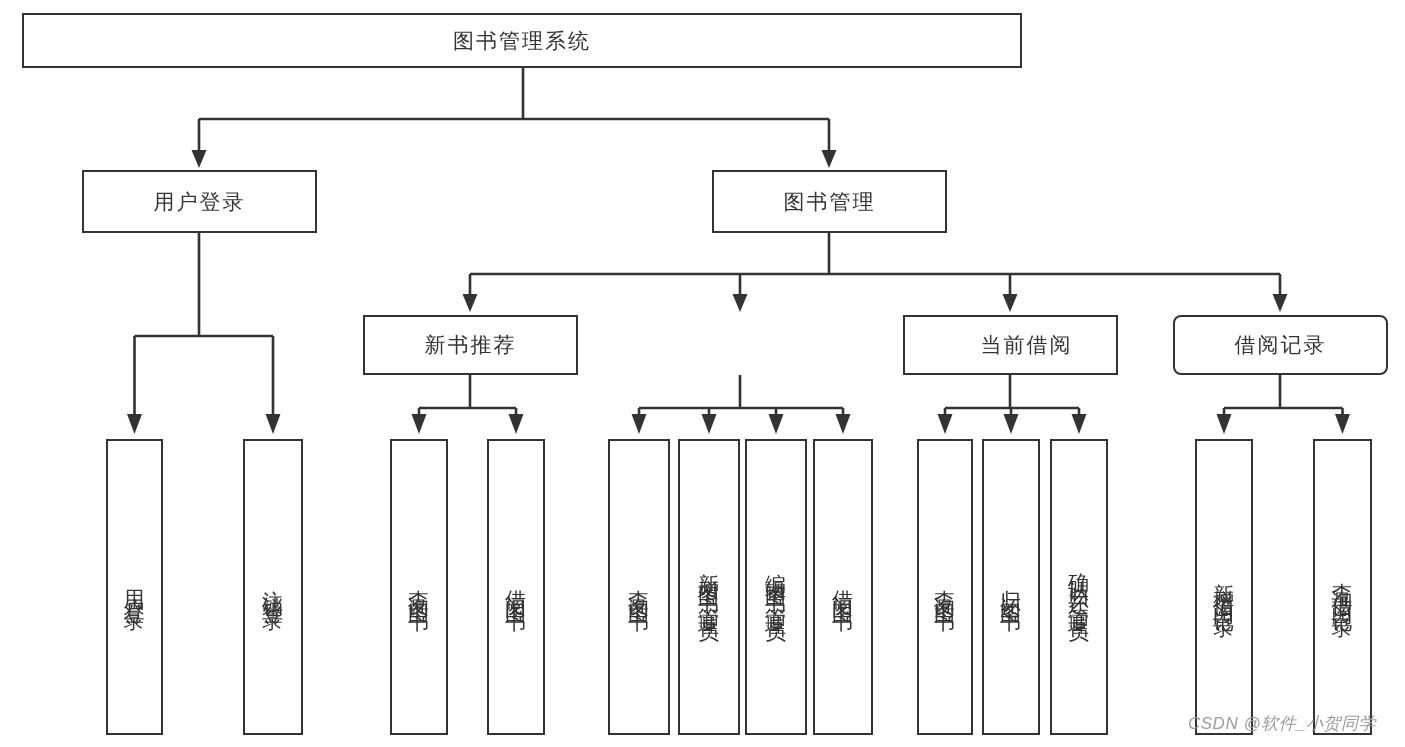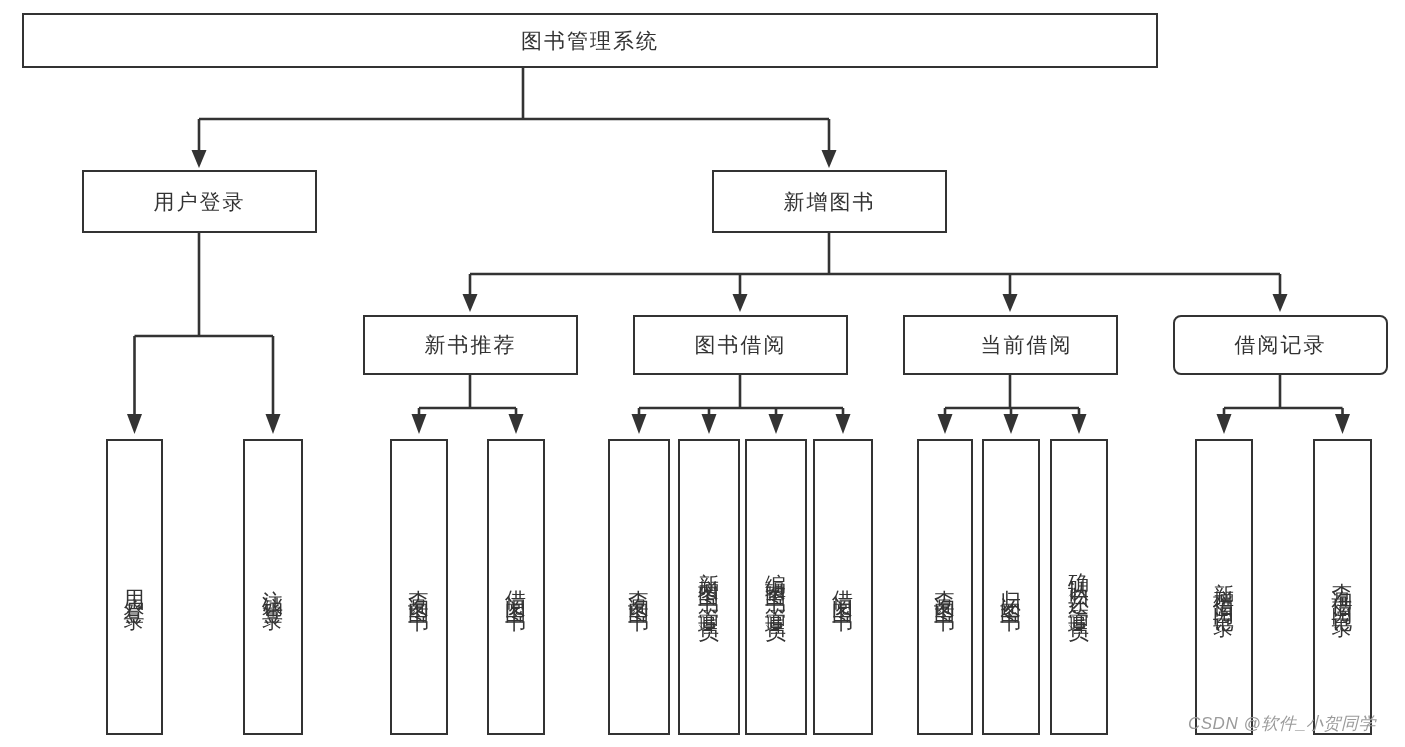--- a/index.html
+++ b/index.html
@@ -28,21 +28,21 @@
     box-sizing: border-box;
     border: 2.5px solid #333333;
     background: #ffffff;
     display: flex;
     align-items: center;
     justify-content: center;
     font-size: 21px;
     letter-spacing: 2px;
     color: #333333;
   }
-  .root  { left: 22px;  top: 13px;  width: 1136px; height: 55px; }
+  .root  { left: 22px;  top: 13px;  width: 1000px; height: 55px; }
   .l2a   { left: 82px;  top: 170px; width: 235px;  height: 63px; }
   .l2b   { left: 712px; top: 170px; width: 235px;  height: 63px; }
   .sec   { top: 315px; width: 215px; height: 60px; }
   .s0 { left: 363px; }
   .s1 { left: 633px; }
   .s2 { left: 903px; padding-left: 32px; }
   .s3 { left: 1173px; border-radius: 8px; }
   .leaf {
     position: absolute;
     box-sizing: border-box;
@@ -163,24 +163,23 @@
       <line x1="1224" y1="408" x2="1224" y2="416"></line>
       <polygon points="1216.5,414 1231.5,414 1224,434"></polygon>
       <line x1="1342.5" y1="408" x2="1342.5" y2="416"></line>
       <polygon points="1335,414 1350,414 1342.5,434"></polygon>
     </g>
   </svg>
 
   <div class="node root">图书管理系统</div>
 
   <div class="node l2a">用户登录</div>
-  <div class="node l2b">新增图书</div>
+  <div class="node l2b">图书管理</div>
 
   <div class="node sec s0">新书推荐</div>
-  <div class="node sec s1">图书借阅</div>
   <div class="node sec s2">当前借阅</div>
   <div class="node sec s3">借阅记录</div>
 
   <div class="leaf g1a">用户登录</div>
   <div class="leaf g1b">注销登录</div>
 
   <div class="leaf g2a">查询图书</div>
   <div class="leaf g2b">借阅图书</div>
 
   <div class="leaf g3a">查询图书</div>

